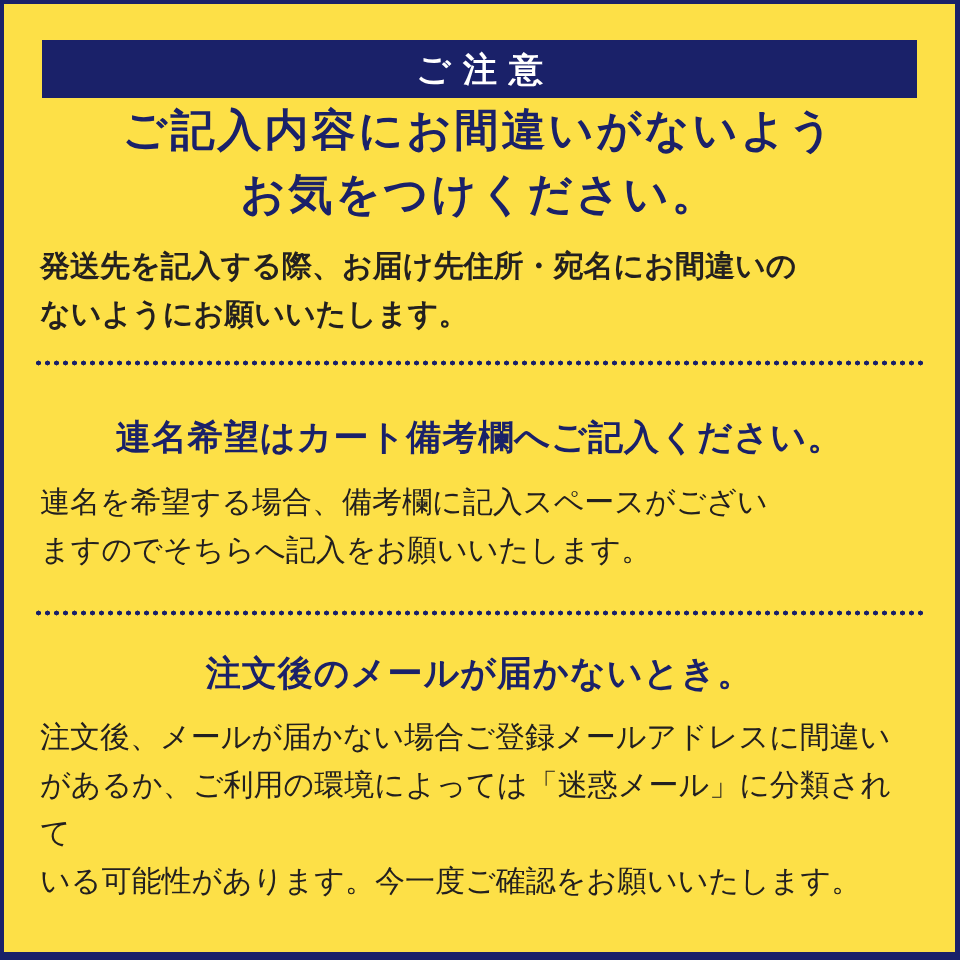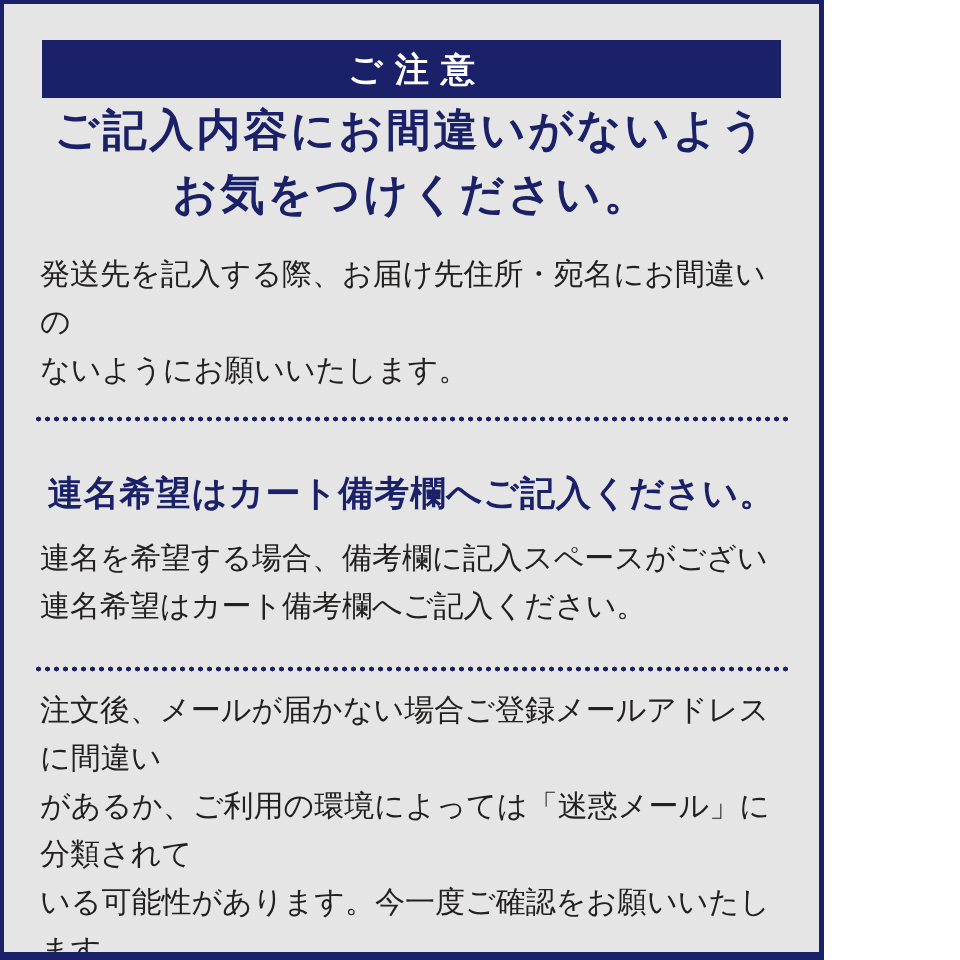--- a/index.html
+++ b/index.html
@@ -1,25 +1,25 @@
 <!DOCTYPE html>
 <html><head>
 <meta charset="utf-8">
 <style>
   * { margin: 0; padding: 0; box-sizing: border-box; }
   html, body { width: 960px; height: 960px; background: #ffffff; }
   body { font-family: "Liberation Sans", sans-serif; }
 
   .frame {
-    width: 824px;
+    width: 960px;
     height: 960px;
     border-style: solid;
     border-color: #1a2169;
     border-width: 4px 5px 8px 4px;
-    background: #e5e5e5;
+    background: #fde047;
     overflow: hidden;
   }
 
   .title-bar {
     margin: 36px 38px 0 38px;
     height: 58px;
     line-height: 58px;
     background: #1a2169;
     color: #ffffff;
     text-align: center;
@@ -42,21 +42,21 @@
   .section-heading.mid   { font-size: 35px; letter-spacing: 1px; }
 
   .section-body {
     color: #232020;
     font-size: 30px;
     line-height: 1.6;
     white-space: pre-line;
     text-align: left;
   }
 
-  .s1 .section-body { margin-top: 24px; }
+  .s1 .section-body { margin-top: 16px; font-weight: bold; }
   .s2 .section-heading { margin-top: 46px; }
   .s2 .section-body { margin-top: 16px; }
   .s3 .section-heading { margin-top: 32px; }
   .s3 .section-body { margin-top: 14px; }
 
   .dotted-divider {
     height: 6px;
     margin: 0 30px;
     background-image: radial-gradient(circle, #1a2169 2.4px, rgba(26,33,105,0) 2.6px);
     background-size: 9px 6px;
@@ -80,24 +80,25 @@
 お気をつけください。</h2>
     <p class="section-body">発送先を記入する際、お届け先住所・宛名にお間違いの
 ないようにお願いいたします。</p>
   </div>
 
   <div class="dotted-divider first"></div>
 
   <div class="section s2">
     <h2 class="section-heading mid">連名希望はカート備考欄へご記入ください。</h2>
     <p class="section-body">連名を希望する場合、備考欄に記入スペースがござい
-連名希望はカート備考欄へご記入ください。</p>
+ますのでそちらへ記入をお願いいたします。</p>
   </div>
 
   <div class="dotted-divider second"></div>
 
   <div class="section s3">
+    <h2 class="section-heading mid">注文後のメールが届かないとき。</h2>
     <p class="section-body">注文後、メールが届かない場合ご登録メールアドレスに間違い
 があるか、ご利用の環境によっては「迷惑メール」に分類されて
 いる可能性があります。今一度ご確認をお願いいたします。</p>
   </div>
 
 </div>
 
 </body></html>

